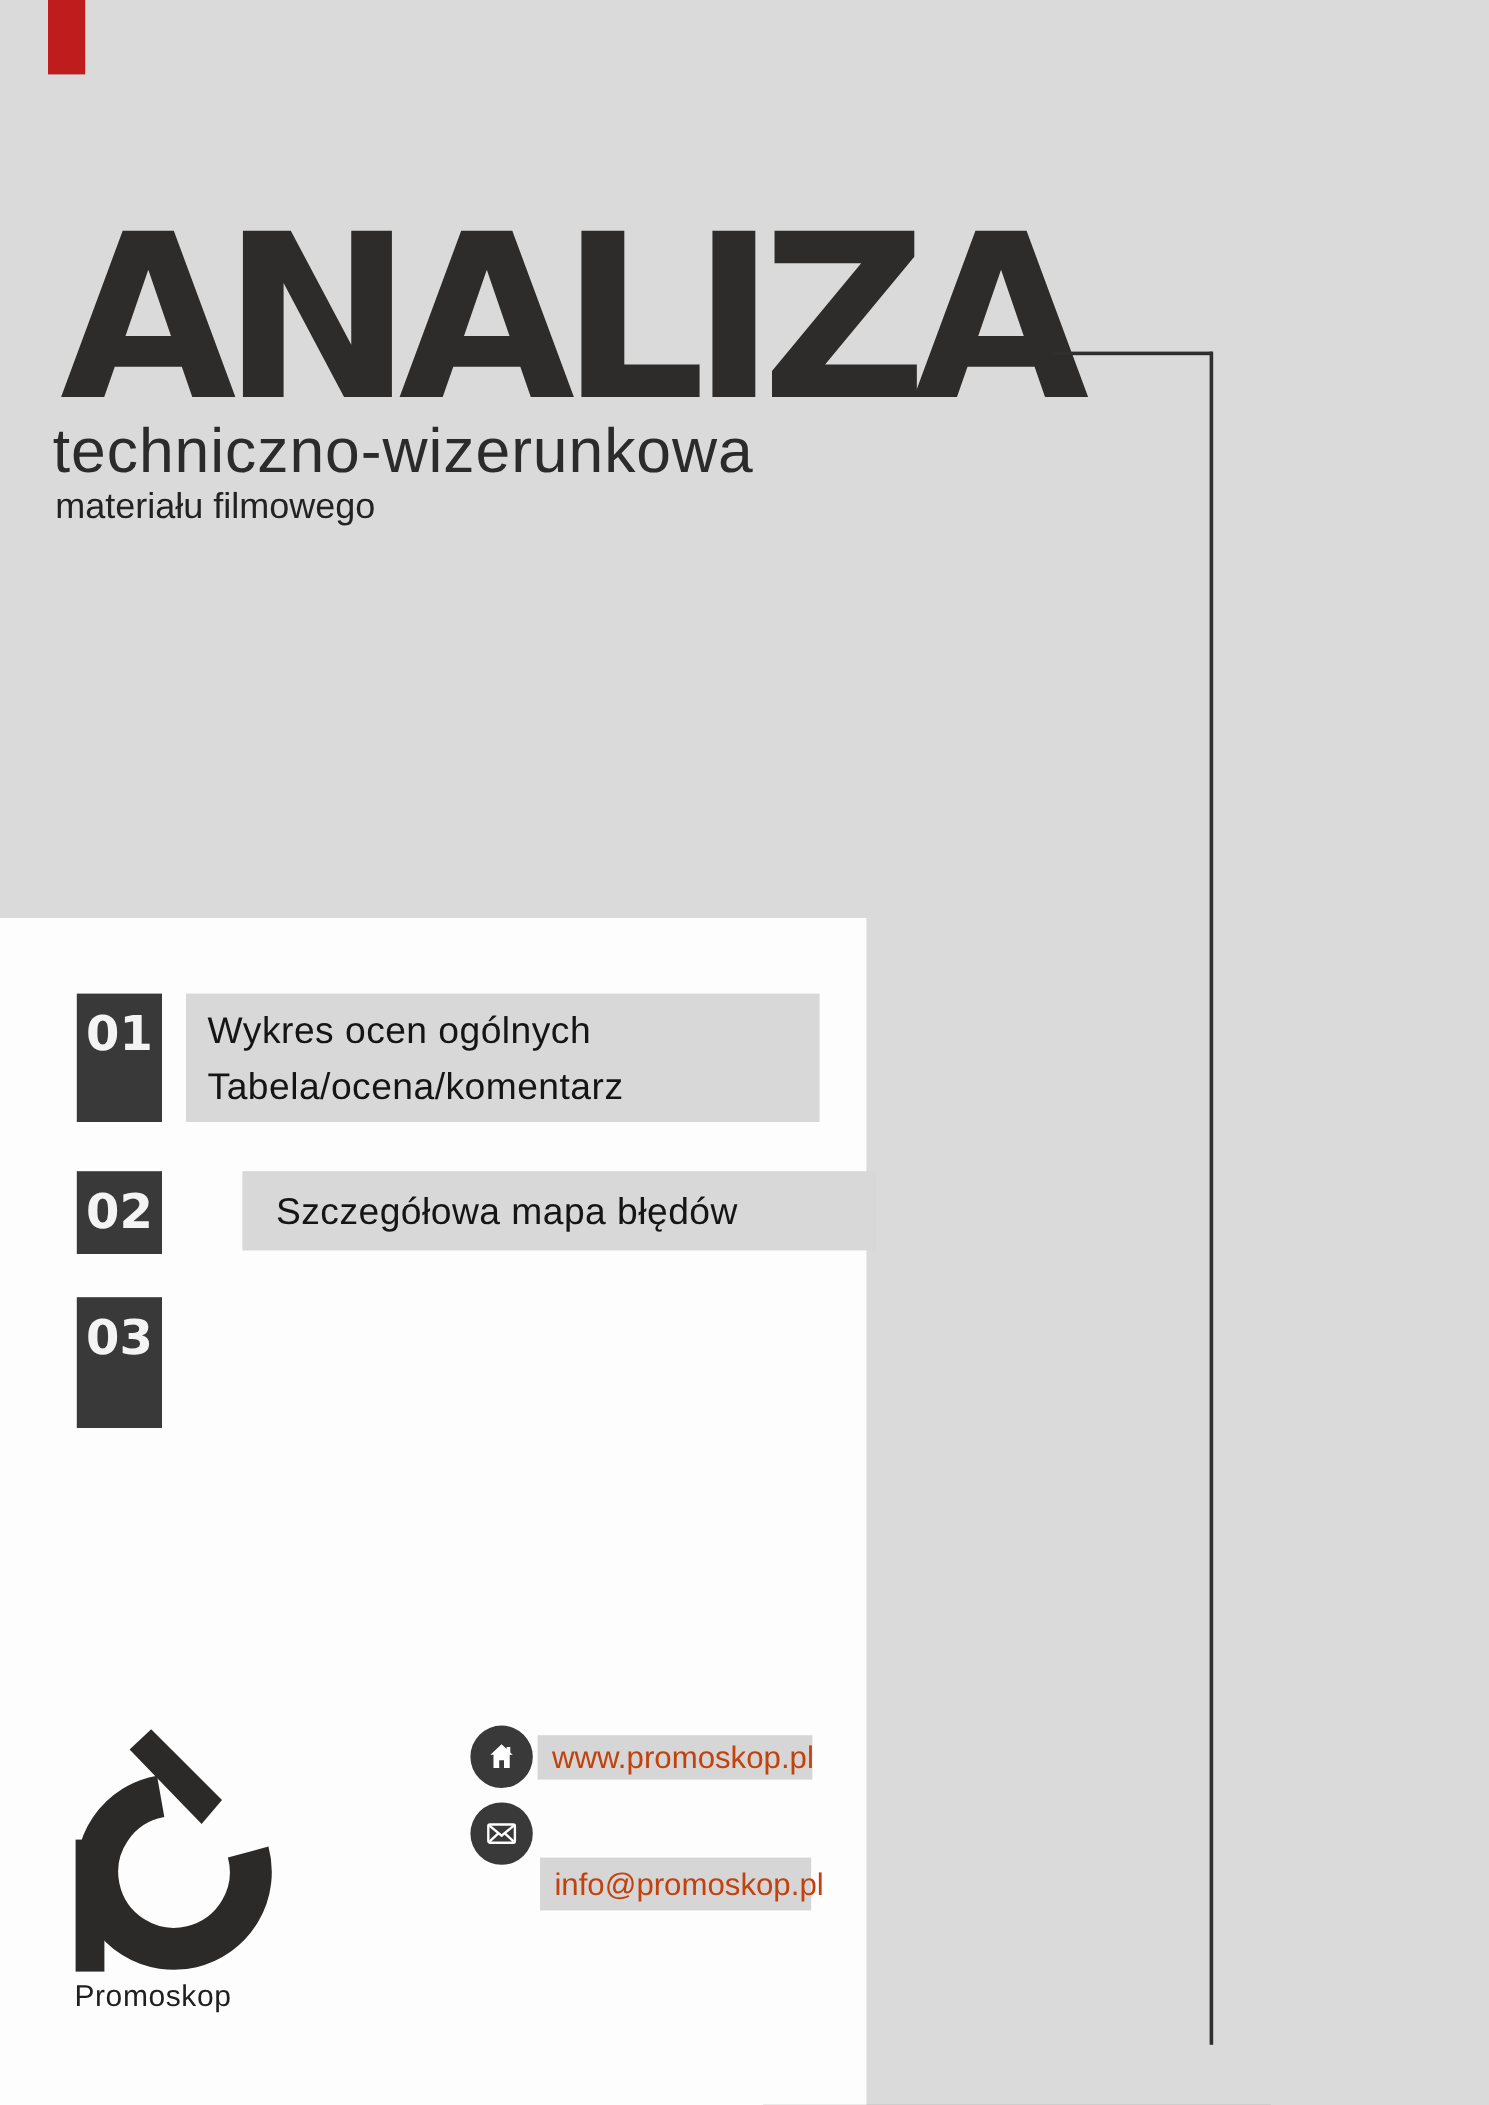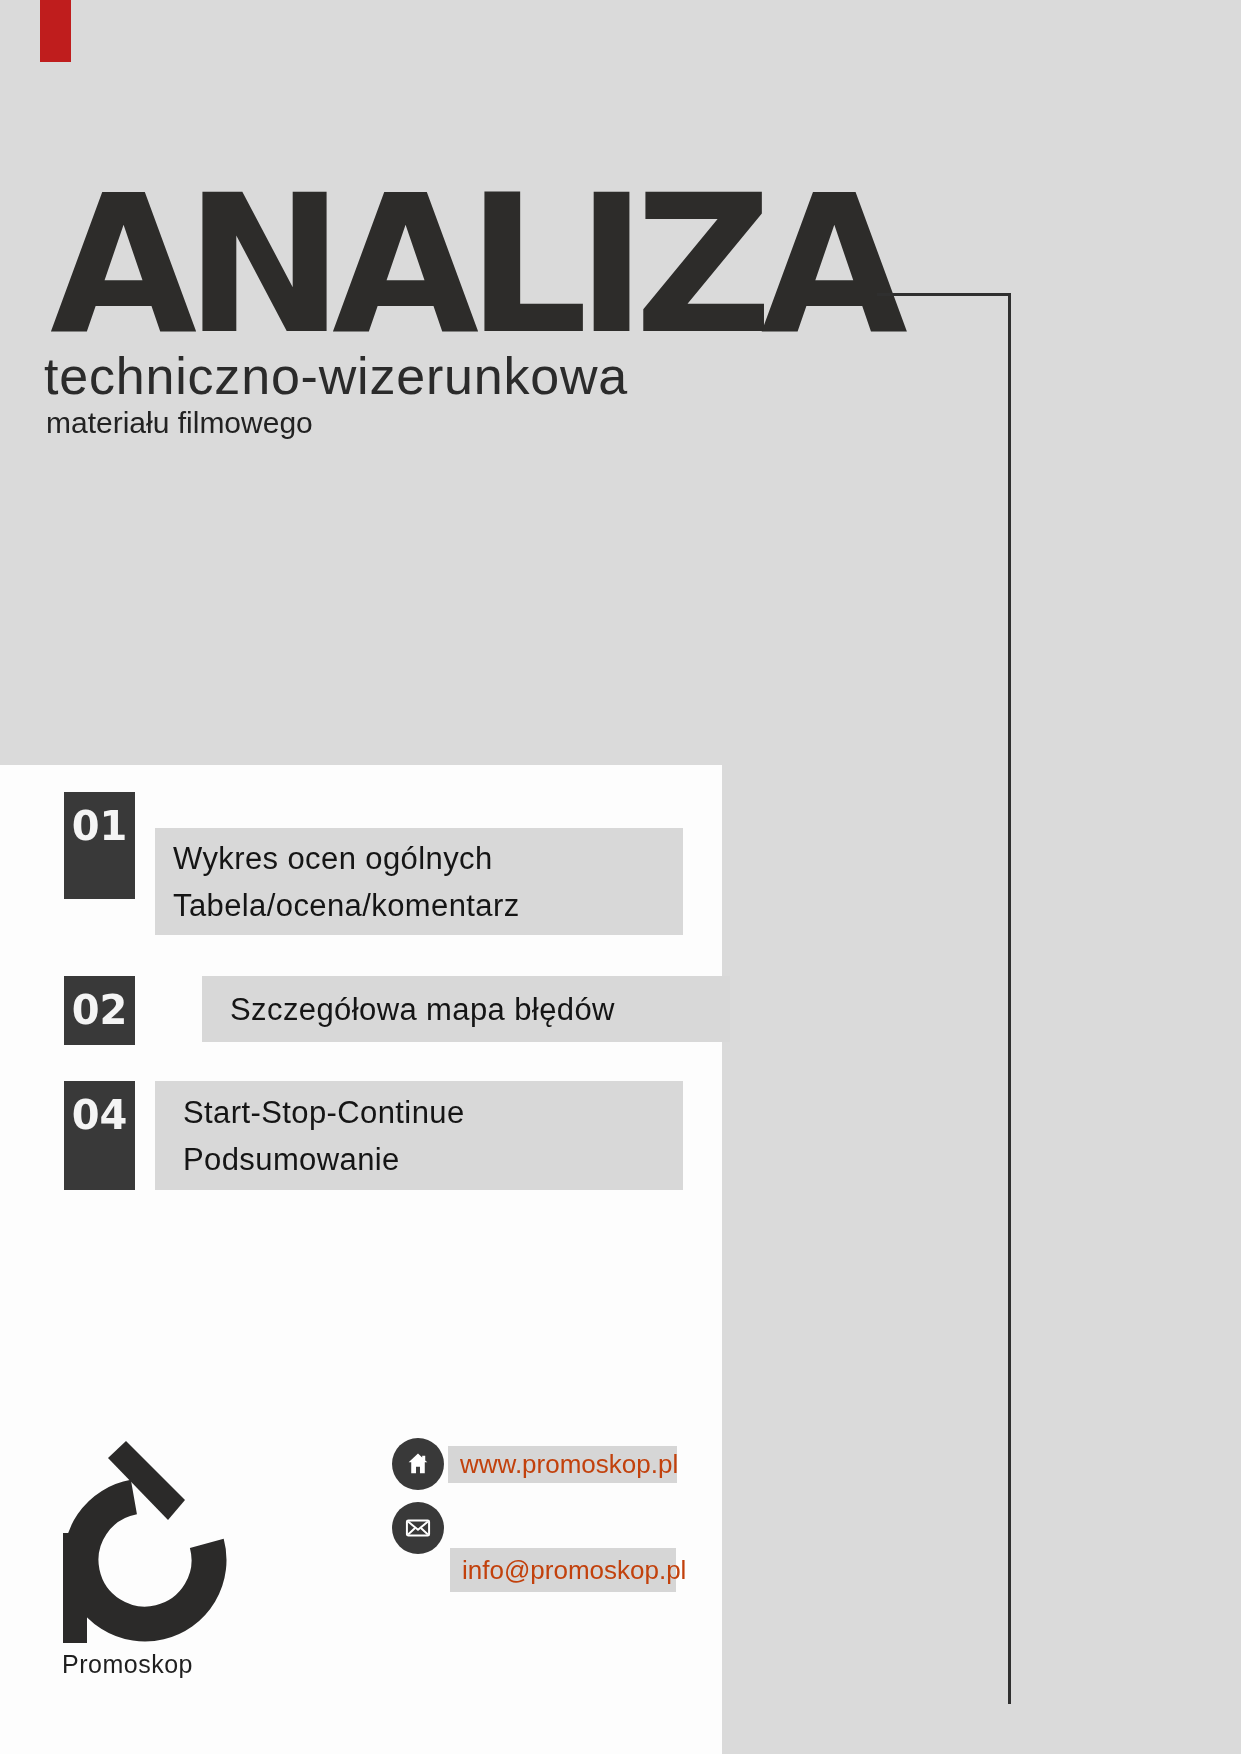--- a/index.html
+++ b/index.html
@@ -40,21 +40,21 @@
   .toc-num{
     width:71px; background:var(--dark-box); color:var(--number);
     font-family:"DejaVu Sans", sans-serif; font-weight:bold; font-size:40px;
     text-align:center; padding-top:11px; box-sizing:border-box;
   }
   .toc-label{
     width:528px; background:var(--label-box); box-sizing:border-box;
     padding-left:28px; display:flex; flex-direction:column; justify-content:center;
     font-size:31px; line-height:47px; letter-spacing:0.4px; color:#151515;
   }
-  .num-1{left:64px; top:792px; height:107px;}
+  .num-1{left:64px; top:828px; height:107px;}
   .box-1{left:155px; top:828px; height:107px;padding-left:18px;}
   .num-2{left:64px; top:976px; height:69px;}
   .box-2{left:155px; top:976px; height:66px;margin-left:47px;}
   .num-3{left:64px; top:1081px; height:109px;}
   .box-3{left:155px; top:1081px; height:109px;}
 
   .logo-svg{left:58px; top:1438px;}
   .brand{left:62px; top:1650px; font-size:25px; color:#1f1f1f; letter-spacing:0.5px;}
 
   .contact-circle{
@@ -90,25 +90,21 @@
   <div class="abs toc-label box-1">
     <div>Wykres ocen ogólnych</div>
     <div>Tabela/ocena/komentarz</div>
   </div>
 
   <div class="abs toc-num num-2">02</div>
   <div class="abs toc-label box-2">
     <div>Szczegółowa mapa błędów</div>
   </div>
 
-  <div class="abs toc-num num-3">04</div>
-  <div class="abs toc-label box-3">
-    <div>Start-Stop-Continue</div>
-    <div>Podsumowanie</div>
-  </div>
+  <div class="abs toc-num num-3">03</div>
 
   <svg class="abs logo-svg" width="172" height="208" viewBox="0 0 172 208">
     <path d="M 75.9 59 A 64 64 0 1 0 148.8 105.4" fill="none" stroke="#2b2a29" stroke-width="35"></path>
     <rect x="5" y="95" width="24" height="110" fill="#2b2a29"></rect>
     <polygon points="50,20 68,3 127,62 110,82" fill="#2b2a29"></polygon>
   </svg>
   <div class="abs brand">Promoskop</div>
 
   <div class="abs contact-circle cc-1">
     <svg width="28" height="28" viewBox="0 0 24 24">

